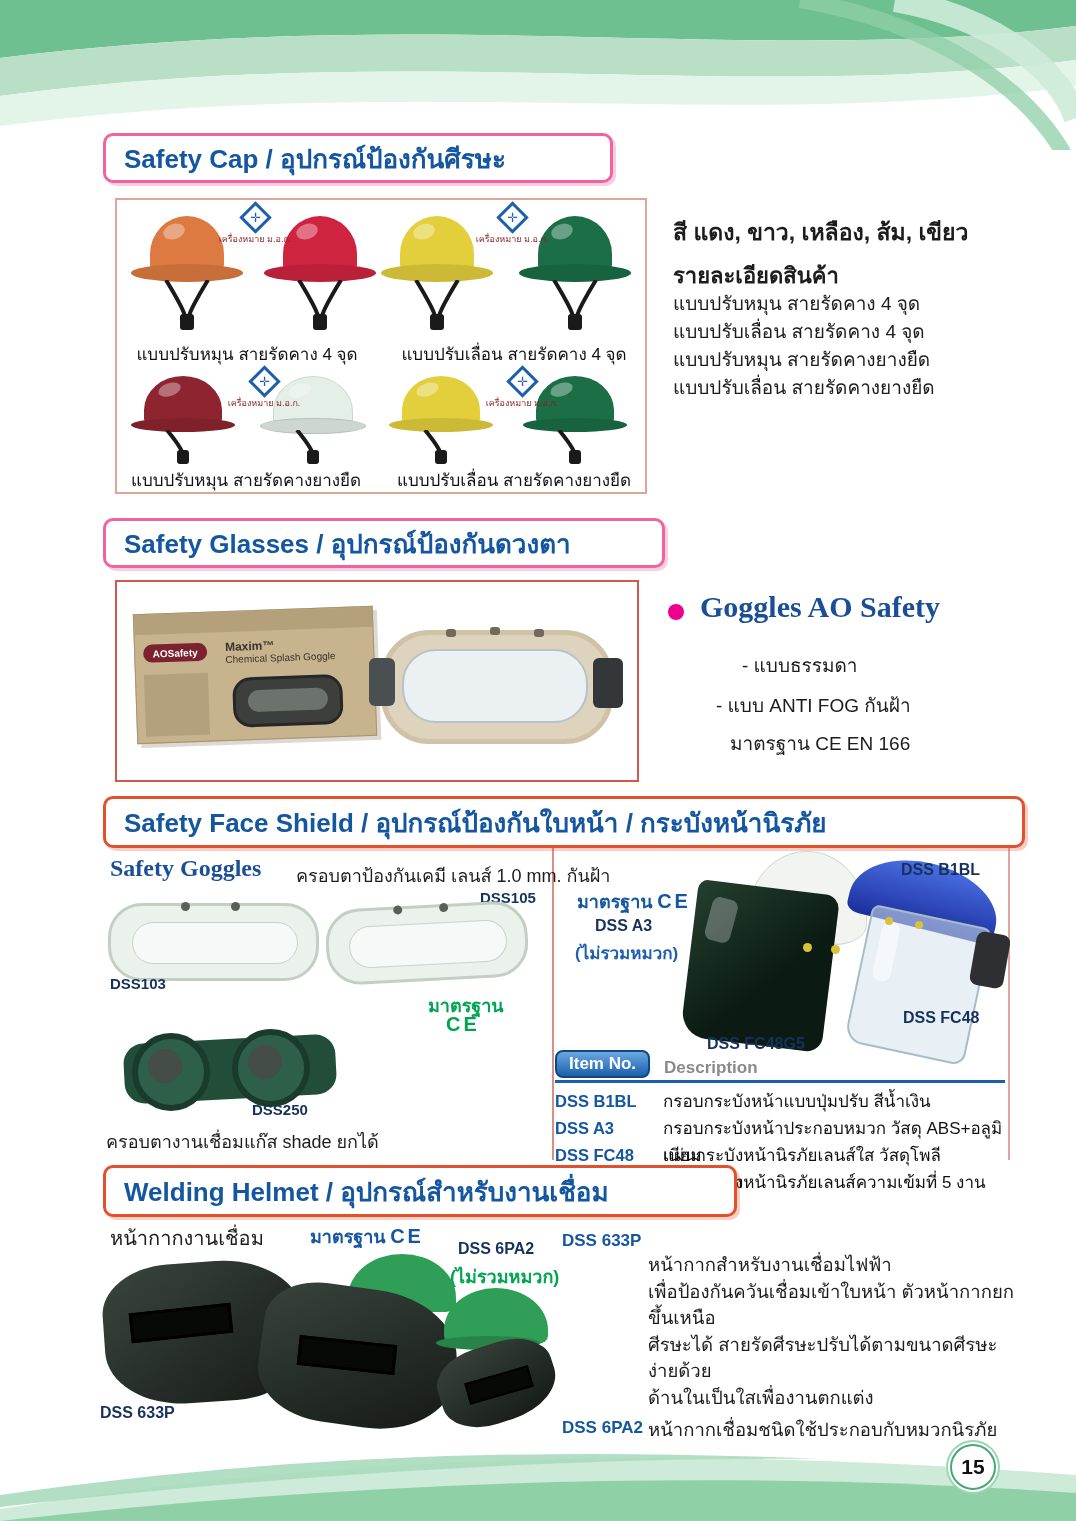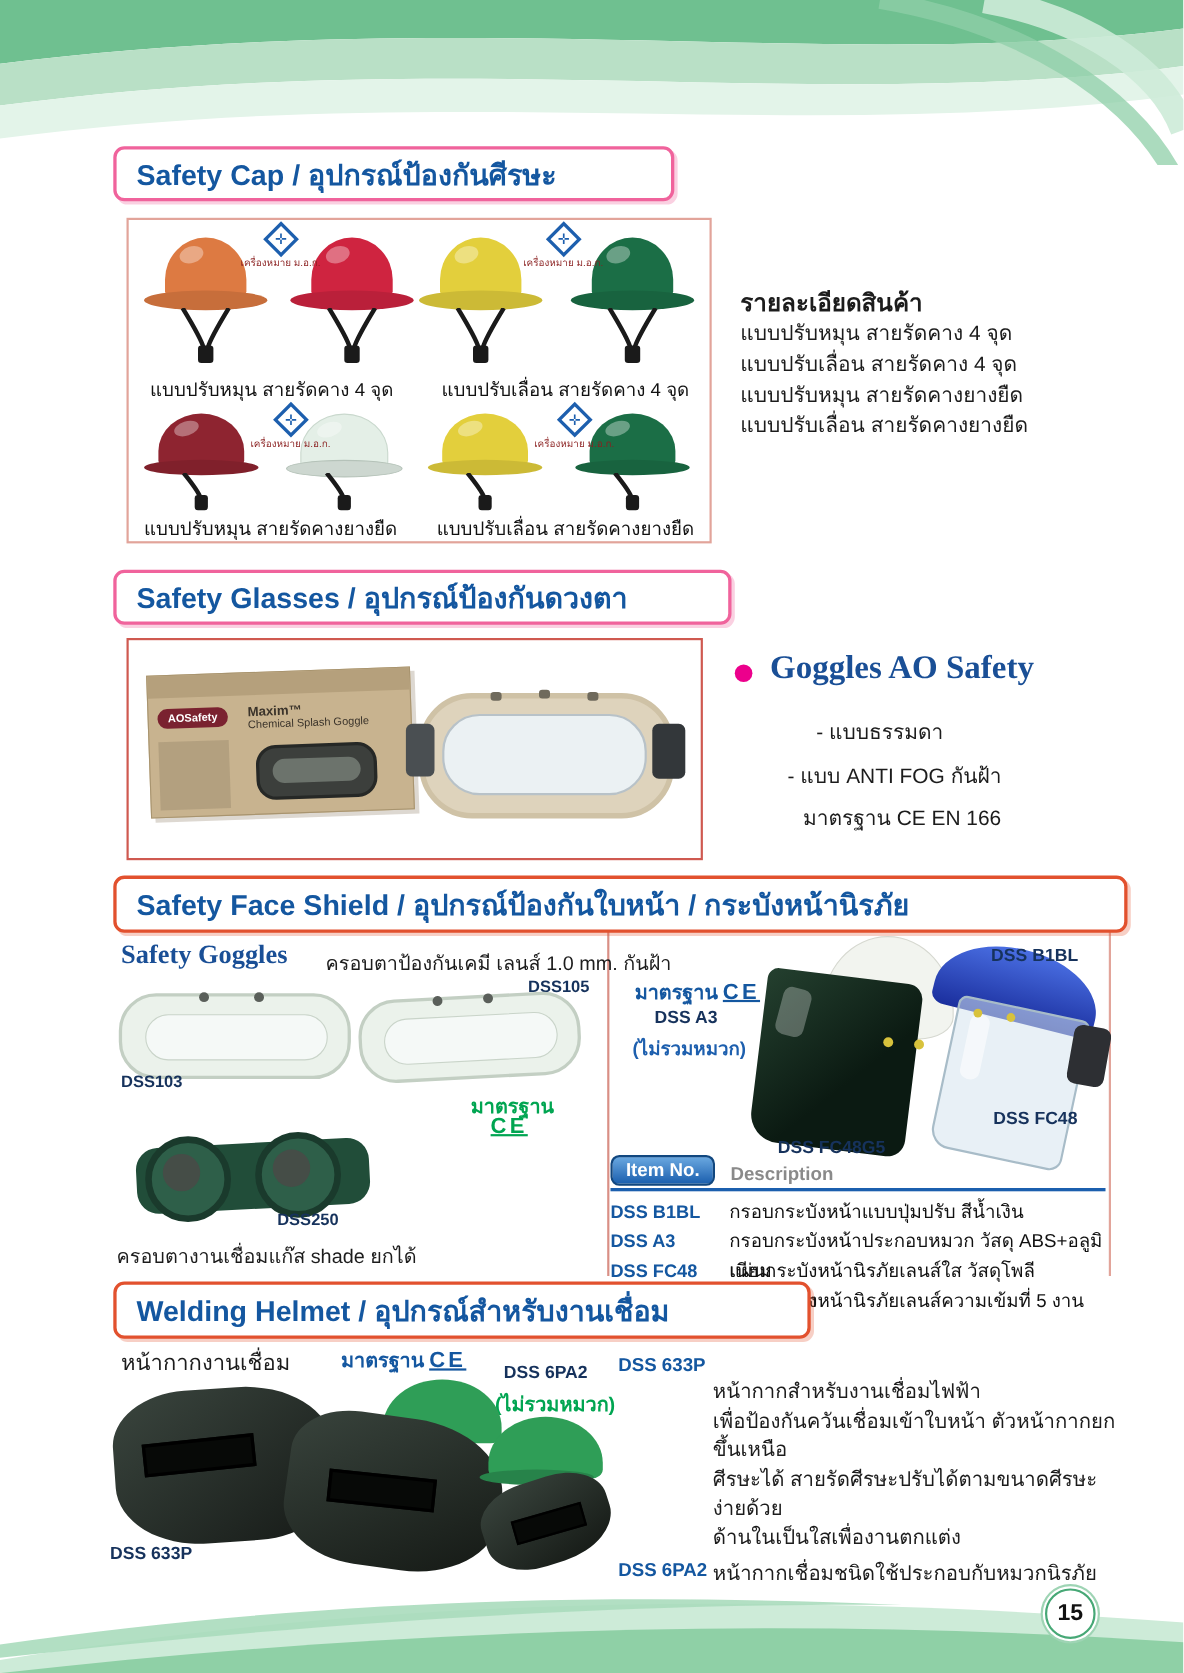--- a/index.html
+++ b/index.html
@@ -37,21 +37,21 @@
   .pgoggle .lens{position:absolute;left:10%;top:22%;width:80%;height:56%;background:rgba(246,250,248,.9);
                  border:1px solid #c9d4c9;border-radius:22px;}
   .pgoggle .vent{position:absolute;top:-4px;width:9px;height:9px;border-radius:50%;background:#5a5f5a;}
   
   .item-badge{display:inline-block;background:linear-gradient(#6aa8e0,#1b5fae);border:2px solid #11477f;
               border-radius:8px;color:#fff;font-weight:bold;font-size:17px;padding:2px 12px;}
   .trow{display:grid;grid-template-columns:108px 1fr;align-items:baseline;height:27px;}
   .trow .ti{color:#1457a0;font-weight:bold;font-size:16.5px;}
   .trow .td{font-size:17px;color:#111;}
   .lbl{position:absolute;font-weight:bold;font-size:15px;color:#16325c;white-space:nowrap;}
-  .ce{font-weight:bold;letter-spacing:3px;font-size:20px;text-decoration:underline;}
+  .ce{font-weight:bold;letter-spacing:3px;font-size:20px;}
   .note-blue{color:#1d5fae;font-size:17px;font-weight:bold;}
 </style>
 </head>
 <body>
 
 <div id="canvas">
 
   <svg class="abs" style="left:0;top:0;" width="1076" height="150" viewBox="0 0 1076 150">
     <path d="M0,0 H1076 V26 C760,66 430,4 0,58 Z" fill="#6fc090"></path>
     <path d="M0,58 C430,4 760,66 1076,26 V60 C740,104 420,40 0,96 Z" fill="#b9e0c6"></path>
@@ -162,20 +162,21 @@
       <div class="tis-d">
           <span>✛</span>
         </div>
       <div class="tis-t">เครื่องหมาย ม.อ.ก.</div>
     </div>
 
     <div class="cap-caption" style="left:0px;top:266px;width:258px;">แบบปรับหมุน สายรัดคางยางยืด</div>
     <div class="cap-caption" style="left:268px;top:266px;width:258px;">แบบปรับเลื่อน สายรัดคางยางยืด</div>
   </div>
 
+  <div class="abs thai bold" style="left:673px;top:214px;font-size:23px;">สี แดง, ขาว, เหลือง, ส้ม, เขียว</div>
   <div class="abs thai bold" style="left:673px;top:258px;font-size:22px;">รายละเอียดสินค้า</div>
   <div class="abs thai" style="left:673px;top:290px;line-height:28px;">
     <div>แบบปรับหมุน สายรัดคาง 4 จุด</div>
     <div>แบบปรับเลื่อน สายรัดคาง 4 จุด</div>
     <div>แบบปรับหมุน สายรัดคางยางยืด</div>
     <div>แบบปรับเลื่อน สายรัดคางยางยืด</div>
   </div>
 
   <div class="hdr-box hdr-pink" style="left:103px;top:518px;width:520px;height:44px;">
     <span>Safety Glasses / อุปกรณ์ป้องกันดวงตา</span>

